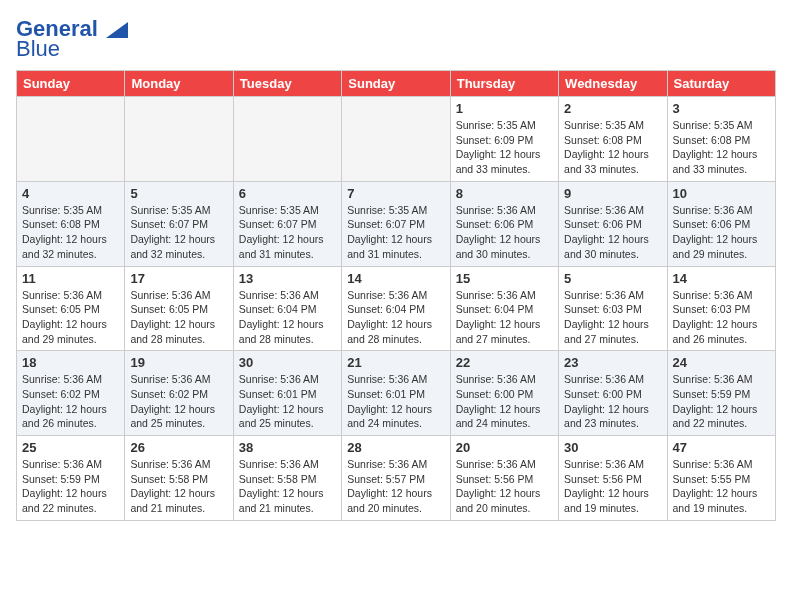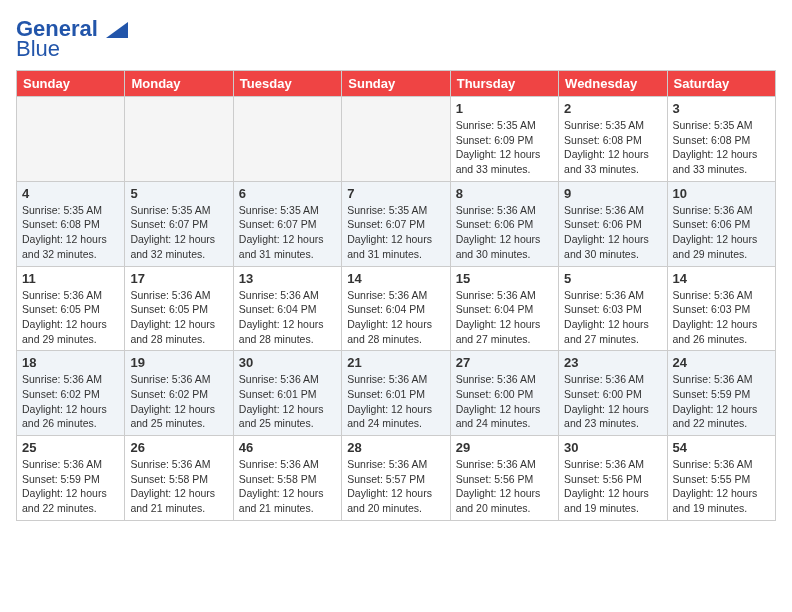--- a/index.html
+++ b/index.html
@@ -199,21 +199,21 @@
         </td>
         <td>
           <div class="day-num">30</div>
           <div class="day-info">Sunrise: 5:36 AM<br>Sunset: 6:01 PM<br>Daylight: 12 hours and 25 minutes.</div>
         </td>
         <td>
           <div class="day-num">21</div>
           <div class="day-info">Sunrise: 5:36 AM<br>Sunset: 6:01 PM<br>Daylight: 12 hours and 24 minutes.</div>
         </td>
         <td>
-          <div class="day-num">27</div>
+          <div class="day-num">22</div>
           <div class="day-info">Sunrise: 5:36 AM<br>Sunset: 6:00 PM<br>Daylight: 12 hours and 24 minutes.</div>
         </td>
         <td>
           <div class="day-num">23</div>
           <div class="day-info">Sunrise: 5:36 AM<br>Sunset: 6:00 PM<br>Daylight: 12 hours and 23 minutes.</div>
         </td>
         <td>
           <div class="day-num">24</div>
           <div class="day-info">Sunrise: 5:36 AM<br>Sunset: 5:59 PM<br>Daylight: 12 hours and 22 minutes.</div>
         </td>
@@ -221,34 +221,34 @@
       <tr class="row-odd">
         <td>
           <div class="day-num">25</div>
           <div class="day-info">Sunrise: 5:36 AM<br>Sunset: 5:59 PM<br>Daylight: 12 hours and 22 minutes.</div>
         </td>
         <td>
           <div class="day-num">26</div>
           <div class="day-info">Sunrise: 5:36 AM<br>Sunset: 5:58 PM<br>Daylight: 12 hours and 21 minutes.</div>
         </td>
         <td>
-          <div class="day-num">46</div>
+          <div class="day-num">38</div>
           <div class="day-info">Sunrise: 5:36 AM<br>Sunset: 5:58 PM<br>Daylight: 12 hours and 21 minutes.</div>
         </td>
         <td>
           <div class="day-num">28</div>
           <div class="day-info">Sunrise: 5:36 AM<br>Sunset: 5:57 PM<br>Daylight: 12 hours and 20 minutes.</div>
         </td>
         <td>
-          <div class="day-num">29</div>
+          <div class="day-num">20</div>
           <div class="day-info">Sunrise: 5:36 AM<br>Sunset: 5:56 PM<br>Daylight: 12 hours and 20 minutes.</div>
         </td>
         <td>
           <div class="day-num">30</div>
           <div class="day-info">Sunrise: 5:36 AM<br>Sunset: 5:56 PM<br>Daylight: 12 hours and 19 minutes.</div>
         </td>
         <td>
-          <div class="day-num">54</div>
+          <div class="day-num">47</div>
           <div class="day-info">Sunrise: 5:36 AM<br>Sunset: 5:55 PM<br>Daylight: 12 hours and 19 minutes.</div>
         </td>
       </tr>
     </tbody>
 </table>
 
 </body></html>

